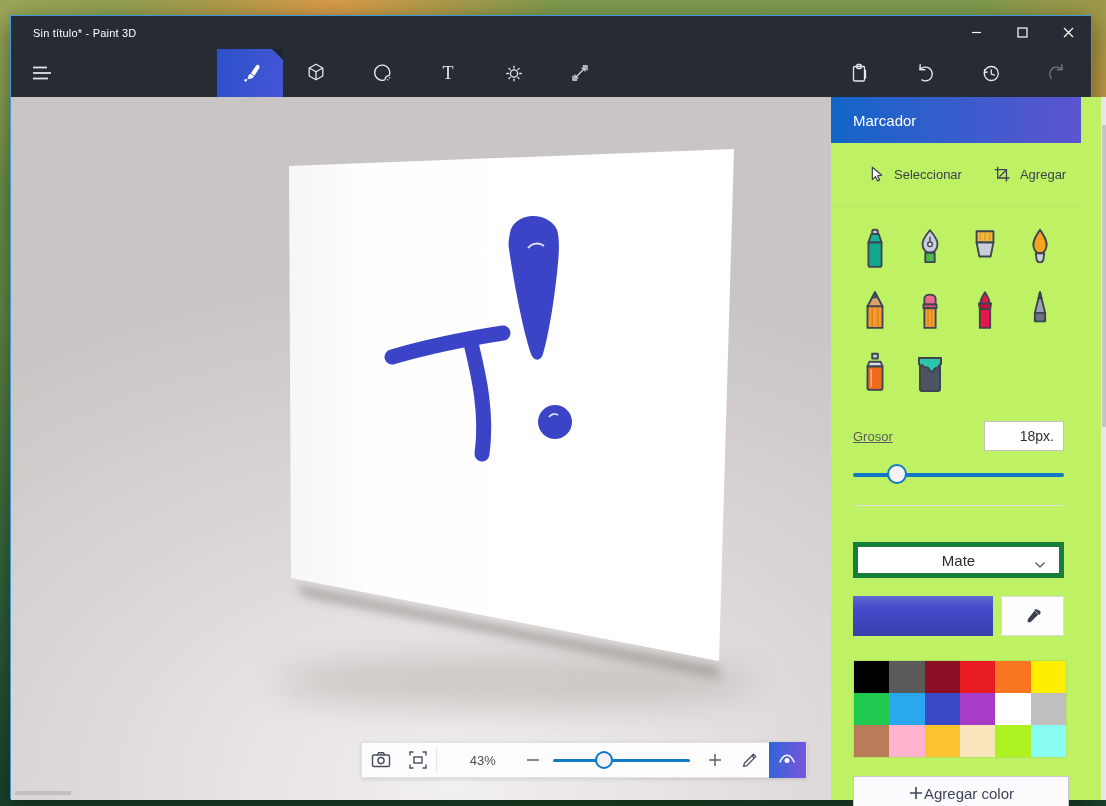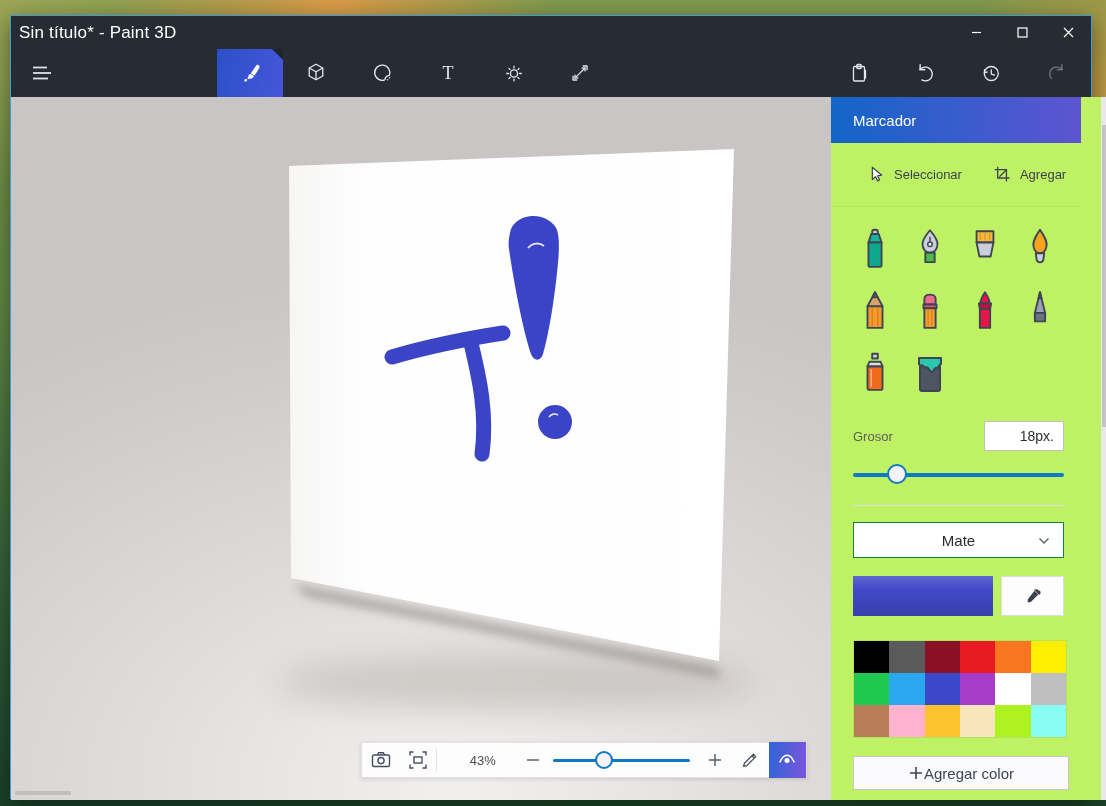--- a/index.html
+++ b/index.html
@@ -22,21 +22,21 @@
     position:absolute; left:10px; top:15px; width:1082px; height:784px;
     border:1px solid #3e9bd5; background:#f2f1f6;
     box-shadow:0 6px 22px rgba(0,0,0,.45);
     display:flex; flex-direction:column;
   }
 
   .titlebar{
     height:33px; background:#262b34; color:#fff; flex:0 0 auto;
     display:flex; align-items:center;
   }
-  .title-text{ font-size:17px; padding-left:8px; flex:1; letter-spacing:.2px; }
+  .title-text{ font-size:11px; padding-left:22px; flex:1; letter-spacing:.2px; }
   .win-btn{ width:46px; height:33px; display:flex; align-items:center; justify-content:center; }
   .win-btn svg{ display:block; }
 
   .toolbar{
     height:48px; background:#262b34; flex:0 0 auto;
     display:flex; align-items:stretch; position:relative;
   }
   .menu-btn{ width:62px; display:flex; align-items:center; justify-content:center; }
   .tool-tabs{ position:absolute; left:206px; top:0; height:48px; display:flex; }
   .tbtn{ width:66px; height:48px; display:flex; align-items:center; justify-content:center; position:relative; }
@@ -93,33 +93,33 @@
   .select-label{ font-size:13px; color:#3c4150; }
 
   .brush-grid{
     padding:16px 0 10px 20px; display:grid; grid-template-columns:repeat(4,55px);
     row-gap:10px;
   }
   .brush-cell{ width:48px; height:52px; display:flex; align-items:center; justify-content:center; }
 
   .section{ padding:0 17px 0 22px; width:250px; }
   .grosor-row{ display:flex; align-items:center; justify-content:space-between; margin-top:12px; }
-  .grosor-label{ font-size:13px; color:#5c5c5c; }
+  .grosor-label{ font-size:13px; color:#5c5c5c;text-decoration:underline; }
   .grosor-input{
     width:80px; height:30px; border:1px solid #c2c0c6; background:#fff; font-family:"Liberation Sans",sans-serif;
     font-size:14px; color:#2e2e2e; text-align:right; padding-right:9px;
   }
   .h-slider{ position:relative; height:24px; margin-top:12px; }
   .h-slider .track{ position:absolute; left:0; right:0; top:10px; height:4px; border-radius:2px; background:#0f79c6; }
   .h-slider .thumb{ position:absolute; top:1px; width:20px; height:20px; border-radius:50%;
       background:#f4f2f6; border:2.5px solid #0f79c6; }
   .divider{ height:1px; background:#e0dee3; margin-top:18px; }
 
   .mate-select{
-    margin-top:16px; height:36px; background:#fff; border:1px solid #15803d;
+    margin-top:36px; height:36px; background:#fff; border:5px solid #15803d;
     display:flex; align-items:center; justify-content:center; position:relative;
   }
   .mate-label{ font-size:15px; color:#2c2c2c; }
   .mate-chevron{ position:absolute; right:12px; top:11px; }
 
   .swatch-row{ margin-top:18px; display:flex; gap:8px; }
   .current-swatch{ width:140px; height:40px; position:relative; }
   .current-swatch::after{ content:""; position:absolute; inset:0;
       background:linear-gradient(180deg, rgba(255,255,255,.16), rgba(255,255,255,0) 35%, rgba(0,0,0,.14)); }
   .eyedropper-btn{ flex:1; height:40px; background:#fdfdfd; border:1px solid #dddbe0;

